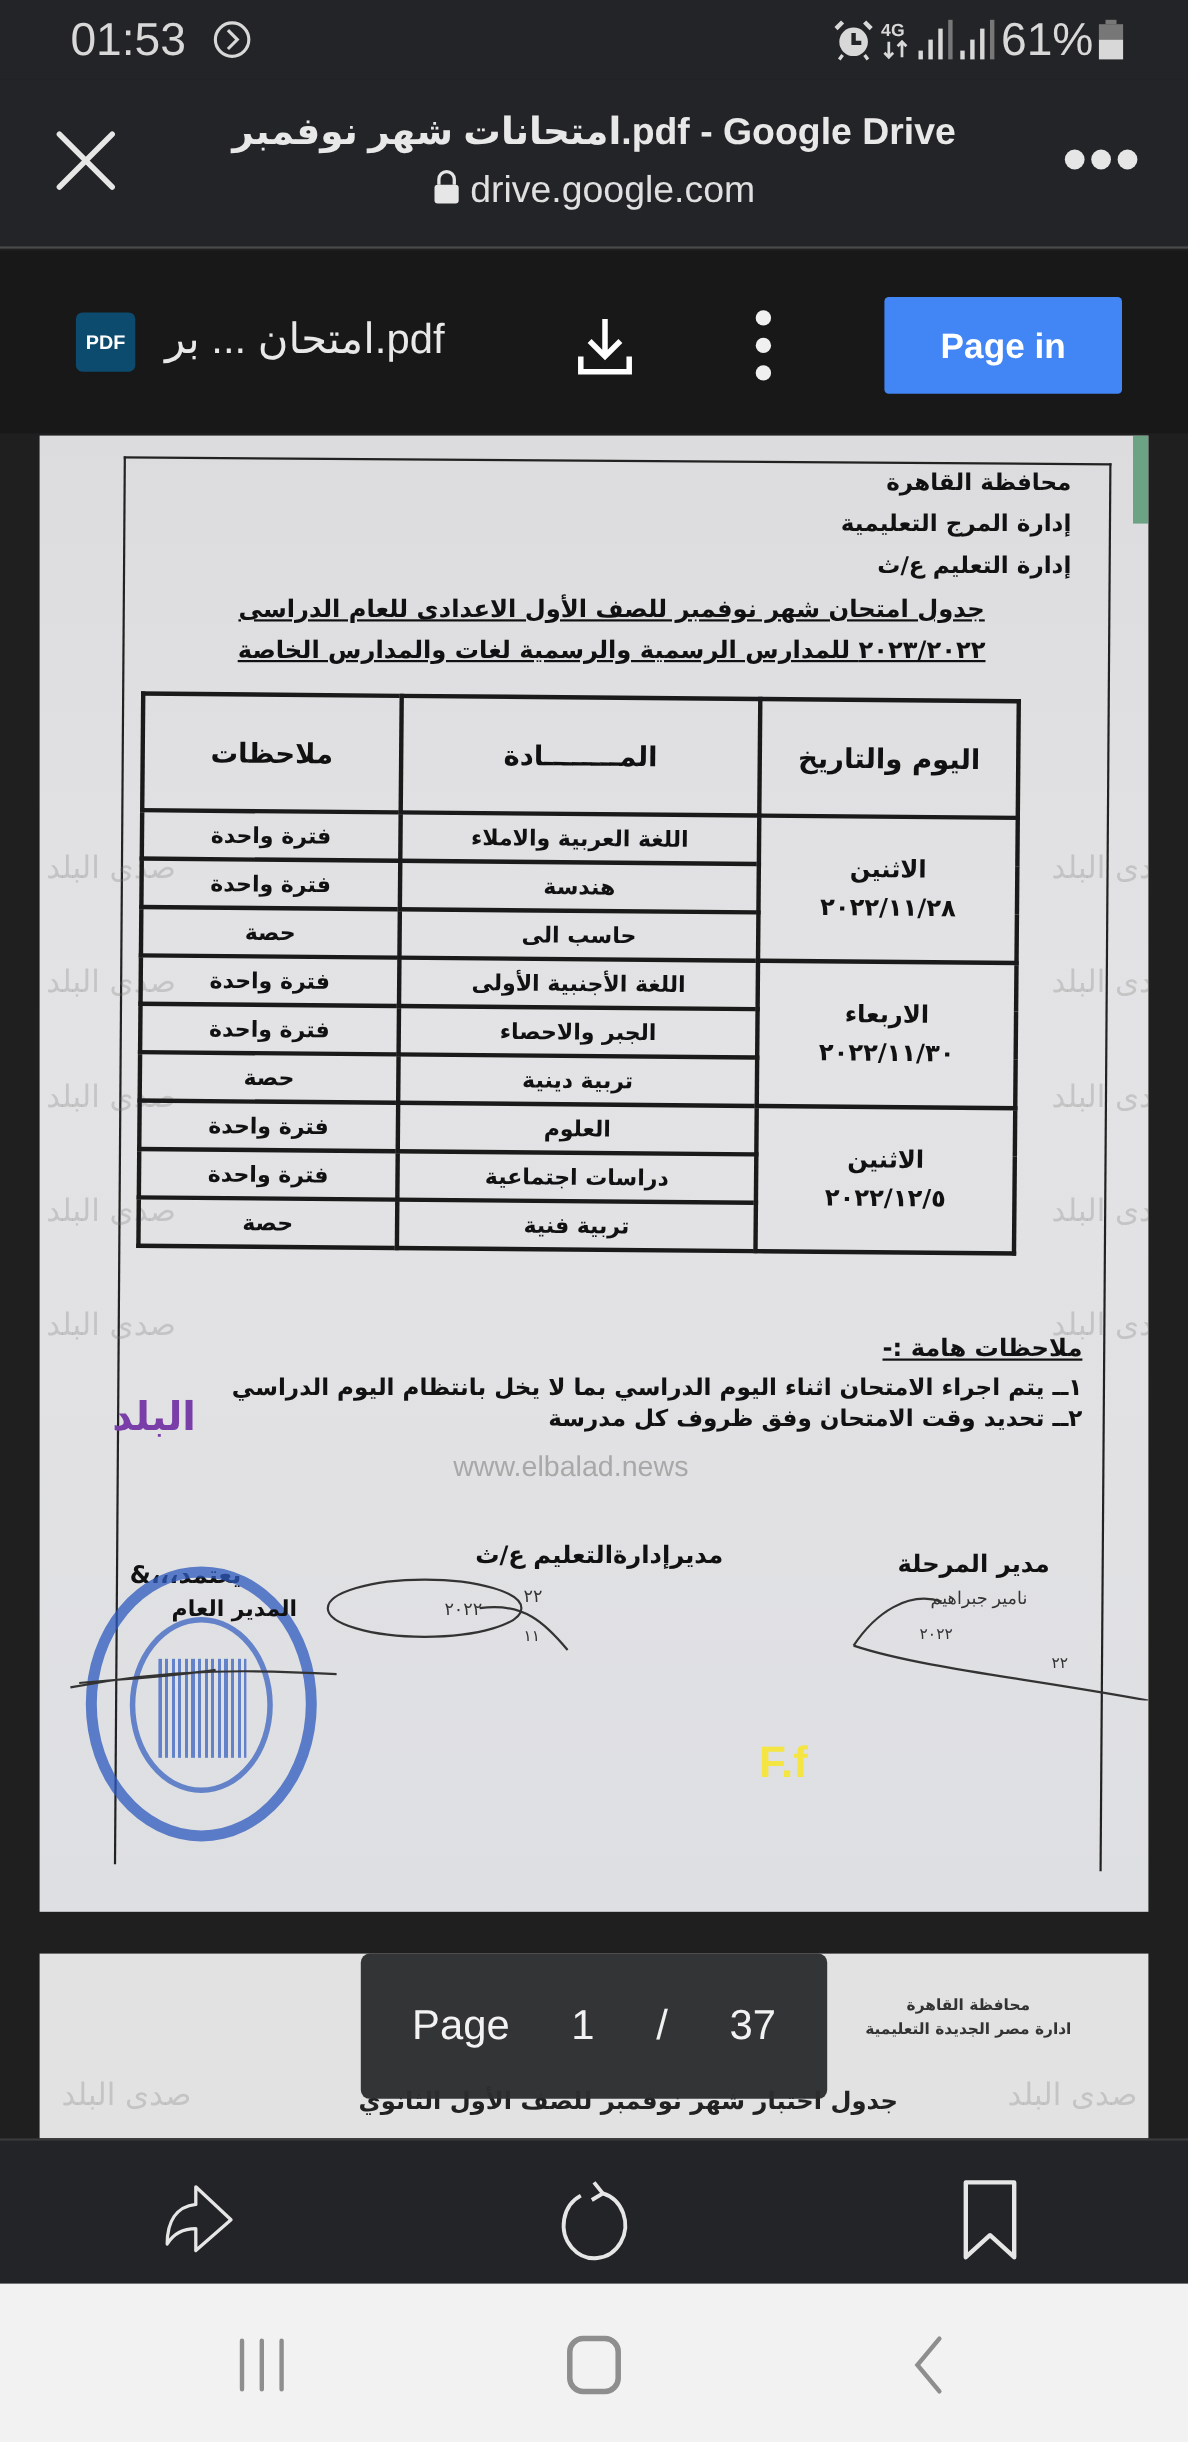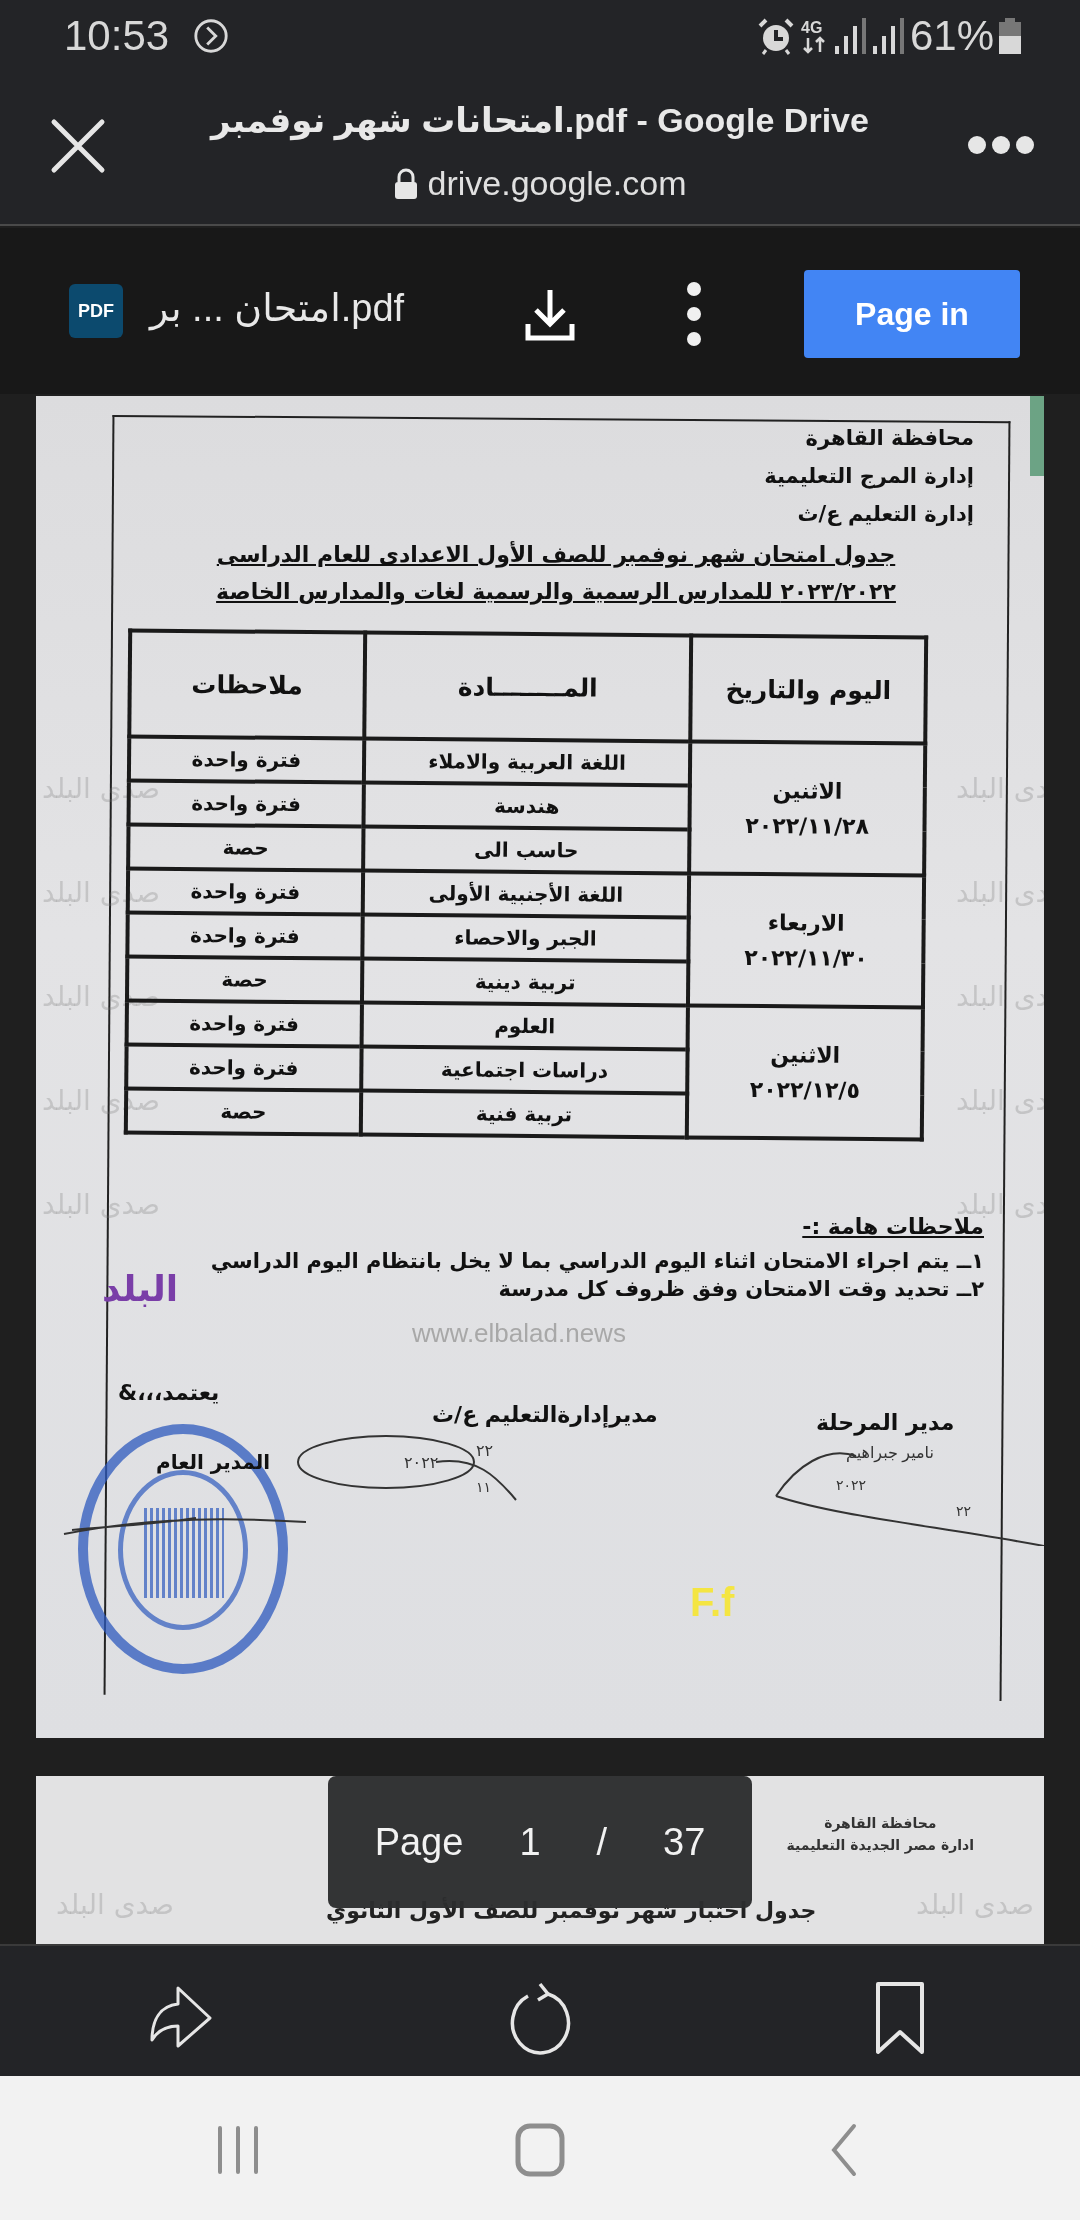--- a/index.html
+++ b/index.html
@@ -11,21 +11,21 @@
   .sb-time { position: absolute; left: 64px; top: 12px; font-size: 42px; color: #d8d8d8; }
   .sb-dnd { position: absolute; left: 192px; top: 17px; width: 38px; height: 38px; }
   .sb-right { position: absolute; right: 58px; top: 10px; height: 52px; display: flex; align-items: center; gap: 4px; }
   .sb-pct { font-size: 42px; color: #d8d8d8; }
 
   
   .browser-header { position: absolute; left: 0; top: 72px; width: 1080px; height: 154px; background: #232427; border-bottom: 2px solid #4a4a4a; }
   .close-btn { position: absolute; left: 46px; top: 42px; width: 64px; height: 64px; }
   .title-wrap { position: absolute; left: 140px; right: 140px; top: 28px; text-align: center; }
   .page-title { font-size: 34px; font-weight: bold; color: #e8e8e8; direction: ltr; white-space: nowrap; }
-  .page-url { margin-top: 24px; font-size: 34px; color: #e0e0e0; display: inline-flex; align-items: center; gap: 10px; }
+  .page-url { margin-top: 14px; font-size: 34px; color: #e0e0e0; display: inline-flex; gap: 10px; }
   .more-btn { position: absolute; right: 46px; top: 58px; width: 66px; height: 30px; display: flex; justify-content: space-between; align-items: center; }
   .more-btn span { width: 18px; height: 18px; border-radius: 50%; background: #e6e6e6; }
 
   
   .drive-toolbar { position: absolute; left: 0; top: 228px; width: 1080px; height: 166px; background: #181818; }
   .pdf-icon { position: absolute; left: 69px; top: 284px; width: 54px; height: 54px; background: #0c4a6e; border-radius: 6px; color: #fff; font-weight: bold; font-size: 18px; display: flex; align-items: center; justify-content: center; letter-spacing: 0; }
   .file-name { position: absolute; left: 150px; top: 286px; font-size: 38px; color: #e8e8e8; }
   .download-btn { position: absolute; left: 520px; top: 284px; width: 60px; height: 60px; }
   .kebab-btn { position: absolute; left: 678px; top: 282px; width: 32px; height: 64px; display: flex; flex-direction: column; justify-content: space-between; align-items: center; }
   .kebab-btn span { width: 14px; height: 14px; border-radius: 50%; background: #f0f0f0; }
@@ -73,21 +73,21 @@
 
   .navbar { position: absolute; left: 0; top: 2076px; width: 1080px; height: 144px; background: #f2f2f2; }
   .nav-btn { position: absolute; top: 44px; width: 60px; height: 60px; }
 </style>
 </head>
 <body>
 
 <div id="root">
 
   <div class="statusbar">
-    <span class="sb-time">10:53</span>
+    <span class="sb-time">01:53</span>
     <svg class="sb-dnd" viewBox="0 0 40 40">
       <circle cx="20" cy="20" r="16" fill="none" stroke="#d8d8d8" stroke-width="3"></circle>
       <path d="M16 11 L25 20 L16 29" fill="none" stroke="#d8d8d8" stroke-width="3"></path>
     </svg>
     <div class="sb-right">
       <svg width="40" height="40" viewBox="0 0 40 40">
         <circle cx="20" cy="22" r="13" fill="#d8d8d8"></circle>
         <path d="M20 14 V23 H27" stroke="#232427" stroke-width="4" fill="none"></path>
         <path d="M4 10 L10 4 M36 10 L30 4" stroke="#d8d8d8" stroke-width="4"></path>
         <path d="M10 34 L7 38 M30 34 L33 38" stroke="#d8d8d8" stroke-width="3"></path>
@@ -237,21 +237,21 @@
       </table>
 
       <div class="notes">
         <div class="notes-title">ملاحظات هامة :-</div>
         <div class="note-line">١ــ يتم اجراء الامتحان اثناء اليوم الدراسي بما لا يخل بانتظام اليوم الدراسي</div>
         <div class="note-line">٢ــ تحديد وقت الامتحان وفق ظروف كل مدرسة</div>
       </div>
       <div class="logo-wm">البلد</div>
       <div class="site-wm">www.elbalad.news</div>
 
-      <div class="sig" style="left:82px;top:984px;">يعتمد،،،&amp;</div>
+      <div class="sig" style="left:82px;top:1024px;">يعتمد،،،&amp;</div>
       <div class="sig" style="left:396px;top:1006px;">مديرإدارةالتعليم ع/ث</div>
       <div class="sig" style="left:780px;top:1014px;">مدير المرحلة</div>
 
       <div class="stamp">
         <div class="stamp-inner"></div>
         <div class="stamp-eagle"></div>
       </div>
       <div class="sig" style="left:120px;top:1054px;font-size:20px;">المدير العام</div>
 
       <svg style="position:absolute;left:0;top:1010px;" width="1008" height="140">

